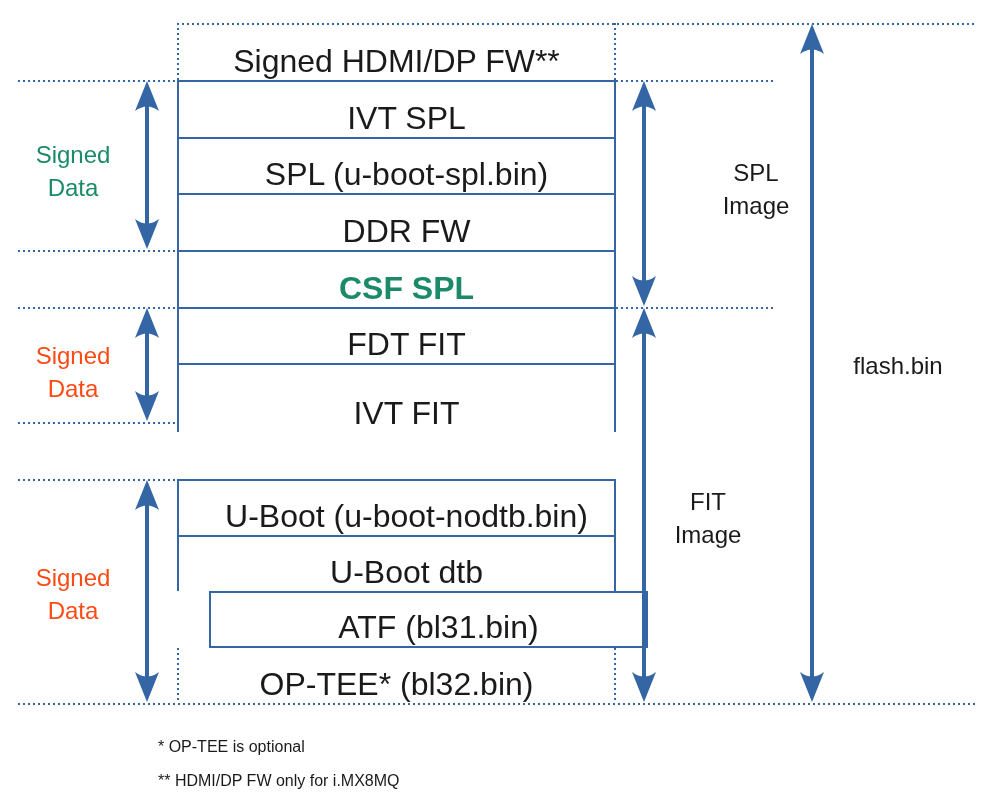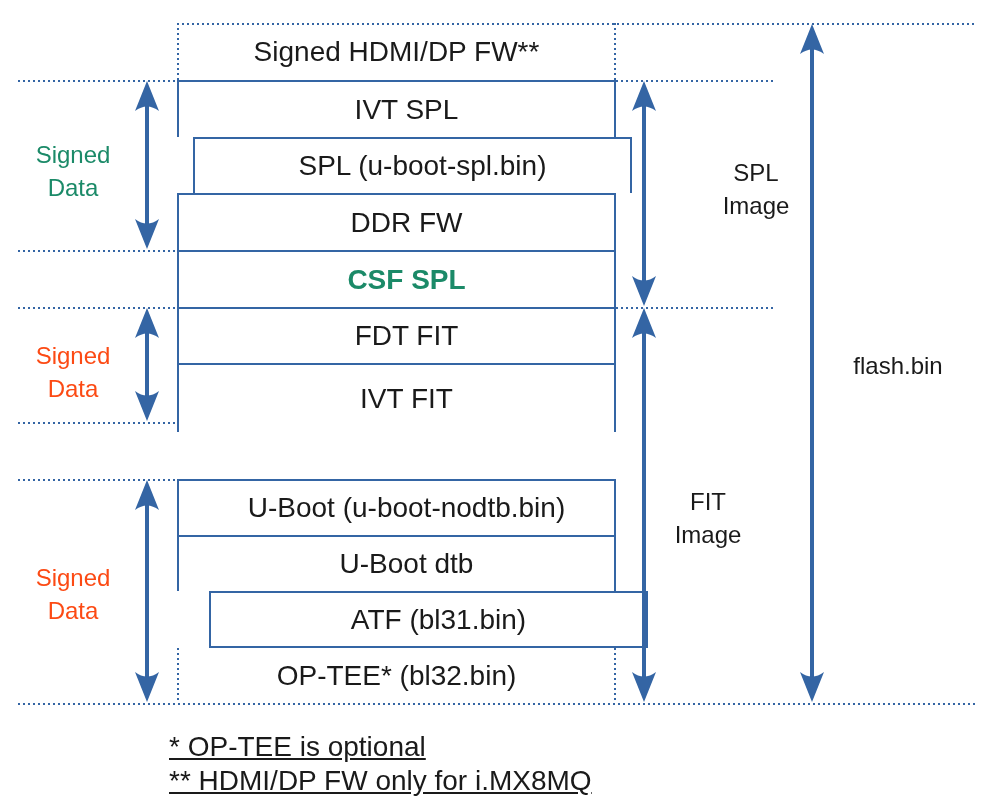--- a/index.html
+++ b/index.html
@@ -9,27 +9,27 @@
     --ink:#1a1a1a;
   }
   html,body{margin:0;padding:0;background:#fff;}
   .canvas{
     position:relative;width:982px;height:800px;background:#ffffff;
     font-family:"Liberation Sans",sans-serif;color:var(--ink);overflow:hidden;
   }
   
   .row{
     position:absolute;left:177px;width:439px;box-sizing:border-box;
-    display:flex;align-items:center;justify-content:center;
-    font-size:28px;background:#fff;z-index:1;
+    display:flex;align-items:flex-end;justify-content:center;
+    font-size:32px;background:#fff;z-index:1;
   }
   .solid{border-left:2px solid var(--blue);border-right:2px solid var(--blue);border-top:2px solid var(--blue);padding-left:20px;}
   .r1 {top:23px;height:57px;}
   .r2 {top:80px;height:57px;}
-  .r3 {top:137px;height:56px;margin-left:16px;}
+  .r3 {top:137px;height:56px;}
   .r4 {top:193px;height:57px;}
   .r5 {top:250px;height:57px;}
   .r6 {top:307px;height:56px;}
   .r7 {top:363px;height:69px;}
   .r8 {top:422px;height:57px;}
   .r9 {top:479px;height:56px;}
   .r10{top:535px;height:56px;}
   .r11{top:591px;height:57px;border-bottom:2px solid var(--blue);margin-left:32px;}
   .r12{top:648px;height:55px;}
   .txt-green{color:var(--green);font-weight:bold;}
@@ -42,22 +42,22 @@
   
   .arrow{position:absolute;color:var(--blue);z-index:3;}
   
   .sideLabel{
     position:absolute;font-size:24px;line-height:33px;text-align:center;
     white-space:pre-line;z-index:2;
   }
   .green{color:var(--green);}
   .orange{color:var(--orange);}
   .footnotes{
-    position:absolute;left:169px;top:730px;font-size:28px;line-height:34px;
-    color:var(--ink);z-index:2;text-decoration:underline;
+    position:absolute;left:158px;top:730px;font-size:16px;line-height:34px;
+    color:var(--ink);z-index:2;
   }
 </style>
 </head>
 <body>
 
 <div class="canvas">
 
   <div class="row r1">
     <span>Signed HDMI/DP FW**</span>
   </div>

